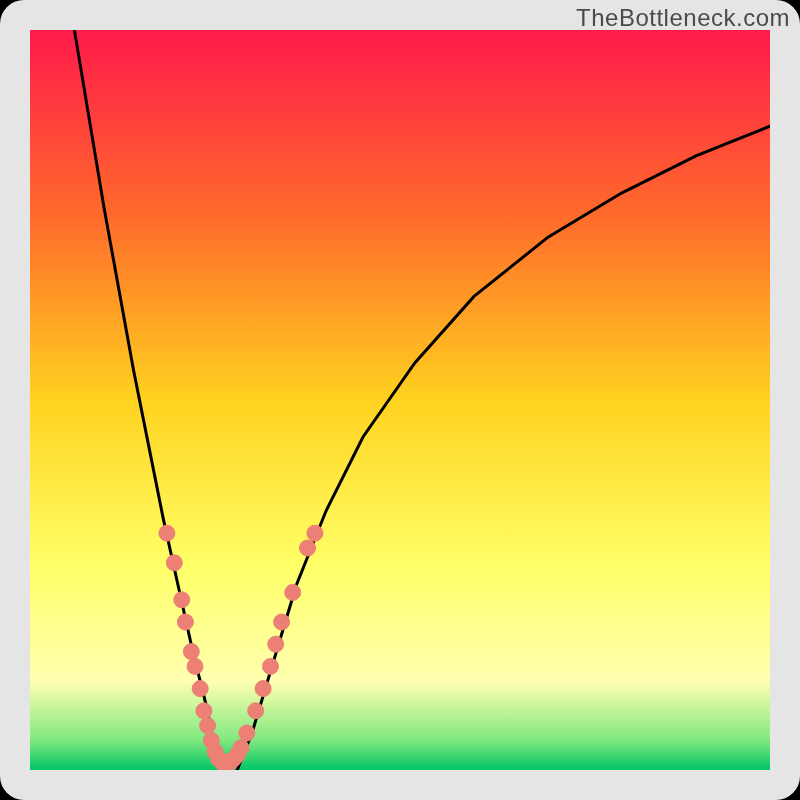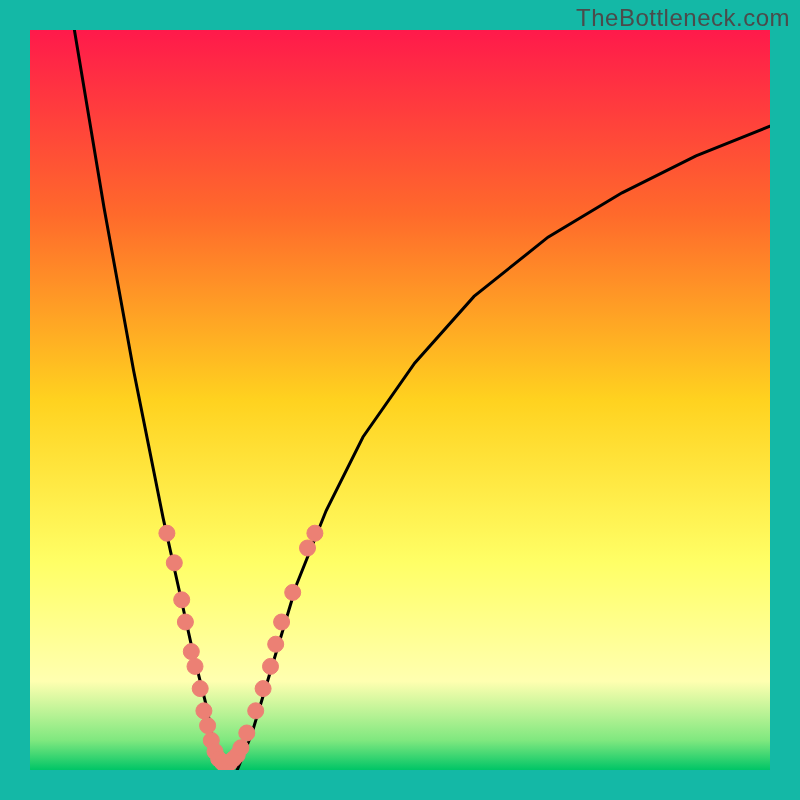--- a/index.html
+++ b/index.html
@@ -7,22 +7,23 @@
     padding: 0;
     width: 800px;
     height: 800px;
     background: #000;
     overflow: hidden;
     font-family: Arial, Helvetica, sans-serif;
   }
   .outer {
     width: 800px;
     height: 800px;
-    background: #14b8a6;
+    background: #e5e5e5;
     position: relative;
+    border-radius: 24px;
   }
   .watermark {
     position: absolute;
     top: 4px;
     right: 10px;
     color: #4b4b4b;
     font-size: 24px;
     font-weight: 400;
     letter-spacing: 0.5px;
     z-index: 5;

